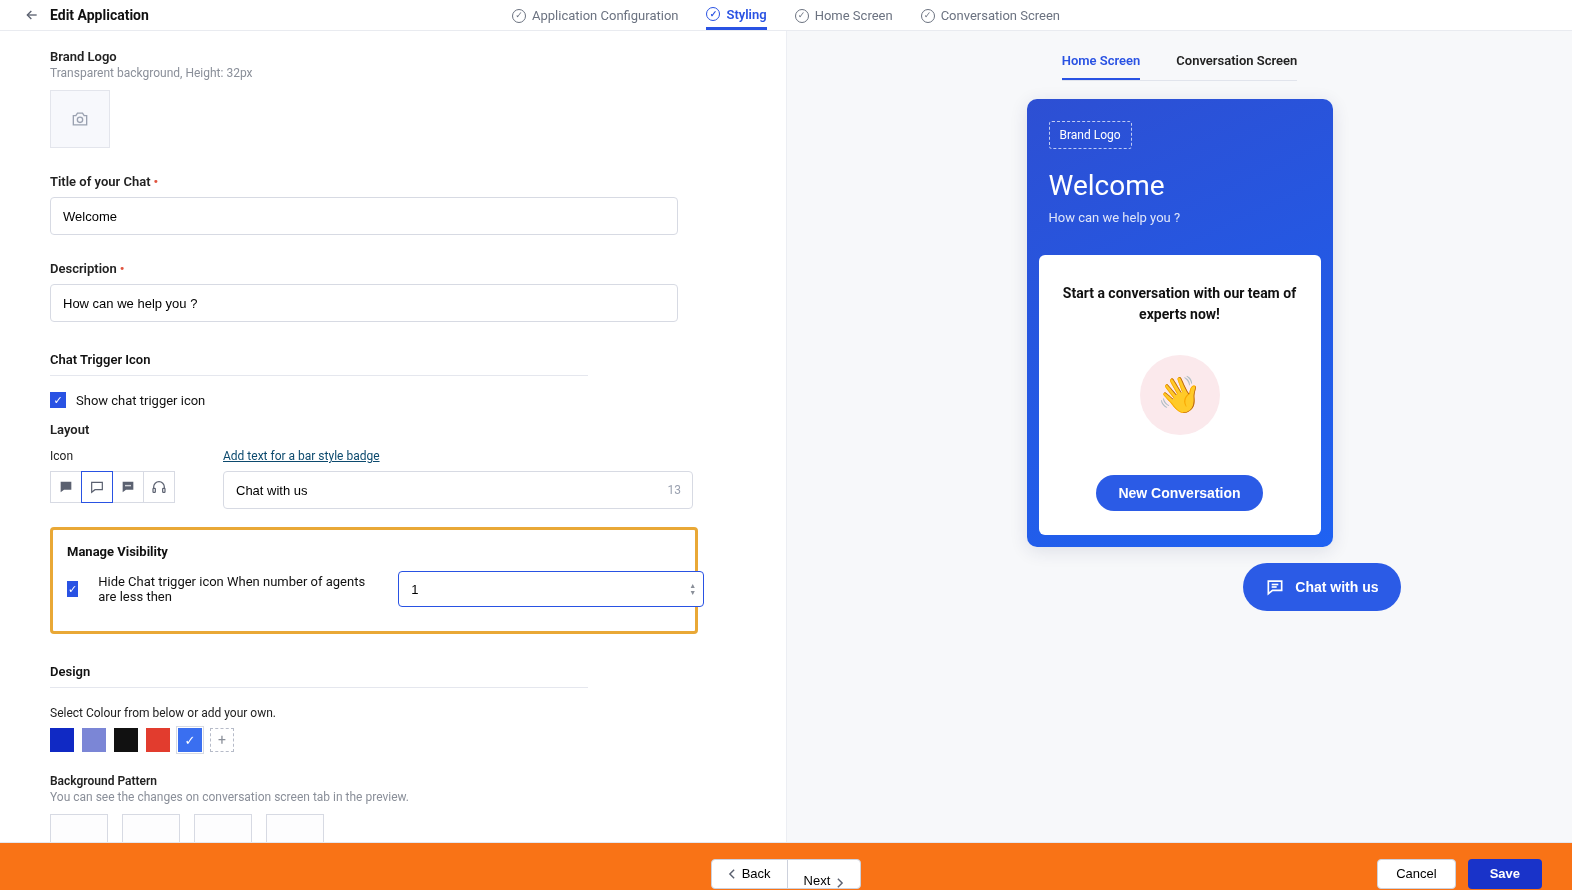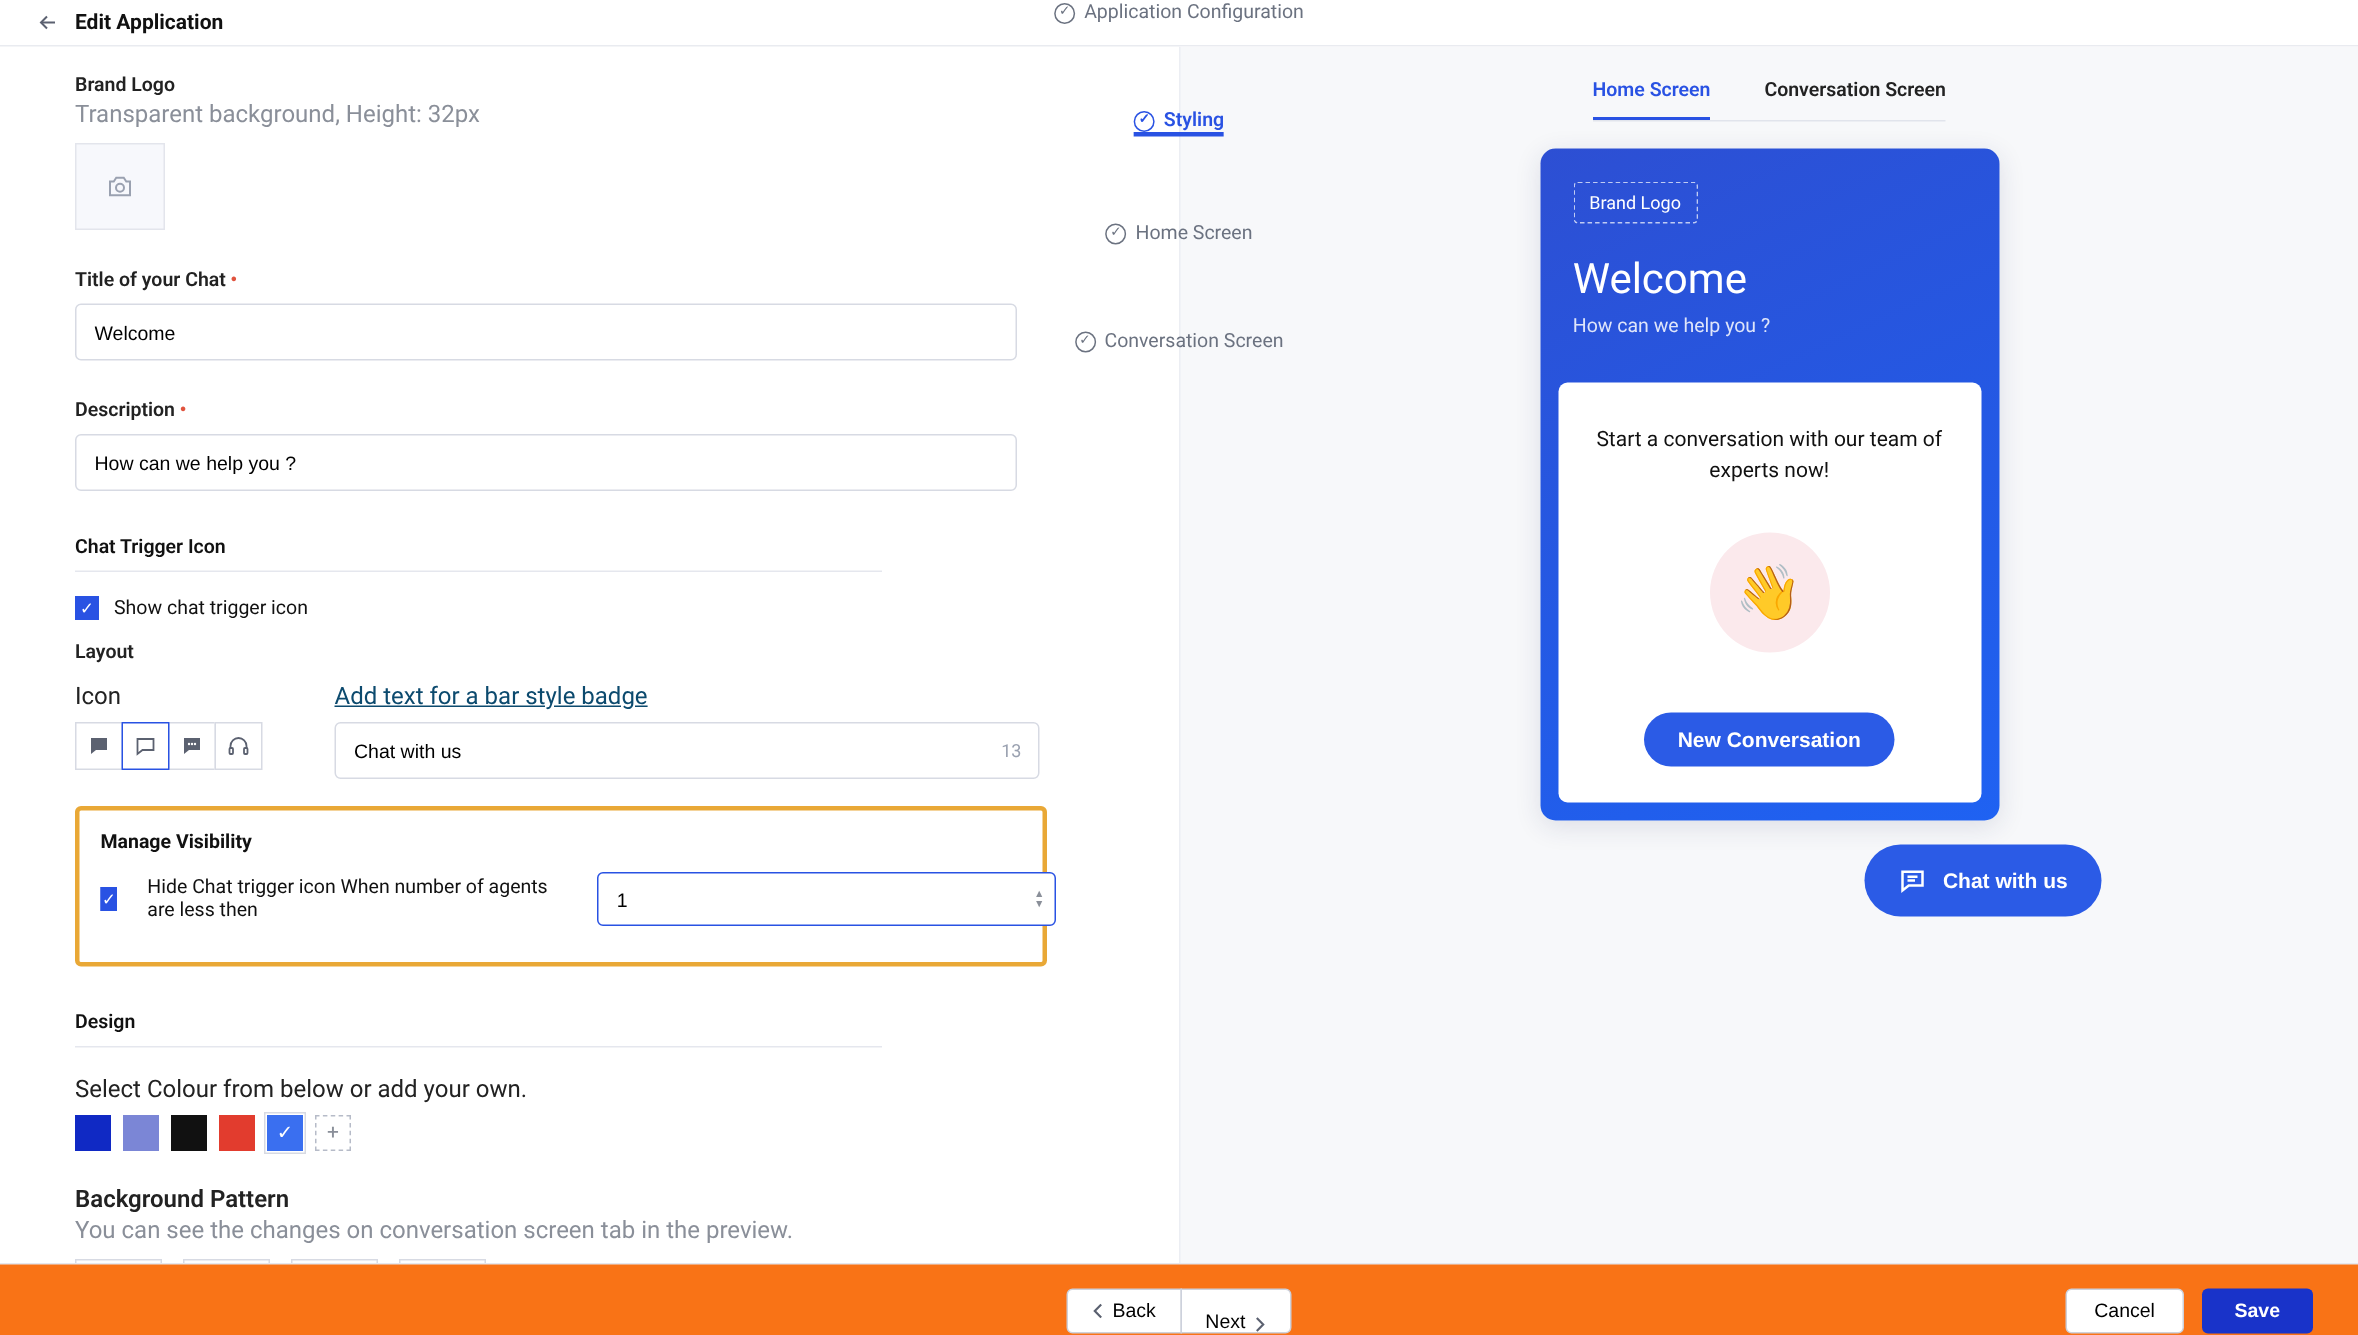--- a/index.html
+++ b/index.html
@@ -4,36 +4,36 @@
 <style>
   * { box-sizing: border-box; }
   html, body { margin:0; padding:0; font-family: -apple-system, BlinkMacSystemFont, "Segoe UI", Roboto, Arial, sans-serif; color:#111; background:#fff; }
   body { font-size:13px; }
 
   
   .topbar { display:flex; align-items:center; height:30px; padding:0 20px; position:relative; }
   .back-btn { background:none; border:none; cursor:pointer; padding:4px; margin-right:6px; }
   .back-btn svg { display:block; }
   .title { font-weight:700; font-size:14px; }
-  .steps { position:absolute; left:50%; transform:translateX(-50%); display:flex; gap:56px; align-items:center; height:100%;flex-direction:column; }
+  .steps { position:absolute; left:50%; transform:translateX(-50%); display:flex; gap:28px; align-items:center; height:100%; }
   .step { display:flex; align-items:center; gap:6px; font-size:13px; color:#6b7280; cursor:pointer; height:100%; padding-top:1px; }
   .step.active { color:#2952e3; font-weight:600; border-bottom:3px solid #2952e3; }
   .step .check { width:14px; height:14px; border:1.5px solid currentColor; border-radius:50%; display:flex; align-items:center; justify-content:center;}
   .step .check::after{ content:"✓"; font-size:9px; line-height:1; }
 
   .divider-line { height:1px; background:#e9ebf0; }
 
   
   .main { display:flex; height:calc(100vh - 30px - 1px - 48px); overflow:auto; }
   .left { flex: 0 0 50%; padding:10px 50px 30px 50px; overflow-y:auto; font-size:13px; }
   .right { flex: 0 0 50%; background:#f7f8fa; border-left:1px solid #eceef3; padding:18px 20px 30px; display:flex; flex-direction:column; align-items:center; overflow-y:auto;}
 
   
   .field-label { font-size:13px; font-weight:600; color:#222; margin-top:8px;}
-  .field-sub { font-size:16px; color:#8a8f99; margin-top:2px; }
+  .field-sub { font-size:12px; color:#8a8f99; margin-top:2px; }
   .logo-box { width:60px; height:58px; border:1px solid #e3e5ec; background:#f7f8fc; margin-top:10px; display:flex; align-items:center; justify-content:center; cursor:pointer;}
   .logo-box svg { color:#9aa1b0; }
   .req-dot { color:#e0533e; margin-left:3px; font-weight:bold;}
   .text-input { width:628px; max-width:100%; height:38px; border:1px solid #d7dae3; border-radius:4px; padding:0 12px; font-size:13px; margin-top:8px; outline:none; }
   .block { margin-top:26px; }
 
   .section-title { font-weight:600; font-size:13px; padding-bottom:8px; border-bottom:1px solid #e5e7ee; width:538px; max-width:100%; margin-top:30px;}
 
   .chk-row { display:flex; align-items:center; gap:10px; margin-top:16px; }
   .chk { width:16px; height:16px; border:1px solid #2952e3; background:#2952e3; color:#fff; display:flex;align-items:center;justify-content:center; font-size:11px; cursor:pointer; }
@@ -71,21 +71,21 @@
   .preview-tabs { display:flex; gap:36px; border-bottom:1px solid #e1e4ec; }
   .ptab { font-size:13px; padding:4px 0 10px; cursor:pointer; color:#222; font-weight:600;}
   .ptab.active { color:#2952e3; border-bottom:2px solid #2952e3;}
 
   .widget { width:306px; margin-top:18px; border-radius:10px 10px 10px 10px; overflow:hidden; box-shadow:0 4px 18px rgba(30,40,90,.12); background:#2a52d6; background:linear-gradient(155deg,#2d4fd3 0%, #235ae6 60%, #1f62f2 100%);}
   .w-head { padding:22px 22px 18px;}
   .brand-ph { display:inline-block; border:1px dashed rgba(255,255,255,.7); color:#fff; font-size:12px; padding:6px 10px; border-radius:3px;}
   .w-title { color:#fff; font-size:28px; font-weight:400; margin-top:20px;}
   .w-sub { color:rgba(255,255,255,.85); font-size:13px; margin-top:8px;}
   .w-card { background:#fff; margin:12px; border-radius:6px; padding:28px 20px 24px; text-align:center;}
-  .w-card-text{font-size:14px; font-weight:400; color:#111; line-height:1.5;}
+  .w-card-text{font-size:14px; font-weight:700; color:#111; line-height:1.5;}
   .wave-bubble { width:80px; height:80px; border-radius:50%; background:#fbe9ec; margin:30px auto 40px; display:flex;align-items:center;justify-content:center; font-size:36px;}
   .new-conv { background:#2b5be6; color:#fff; border:none; border-radius:20px; padding:10px 22px; font-size:14px; font-weight:600; cursor:pointer;}
   .chat-badge { align-self:flex-end; margin:16px 12px 0 0; background:#2b5be6; color:#fff; border:none; border-radius:26px; padding:14px 22px; font-size:14px; font-weight:600; cursor:pointer; display:flex; align-items:center; gap:10px; transform:translateX(80px);}
   .preview-col { display:flex; flex-direction:column; align-items:center;}
 
   
   .footer { height:62px; border-top:1px solid #e5e7ee; display:flex; align-items:center; justify-content:center; position:relative; background:#f97316;}
   .nav-group { display:flex; }
   .nav-btn { height:30px; padding:0 16px; border:1px solid #cdd1dc; background:#fff; font-size:13px; display:flex;align-items:center; gap:6px; cursor:pointer;}
   .nav-btn:first-child{border-radius:4px 0 0 4px;}

